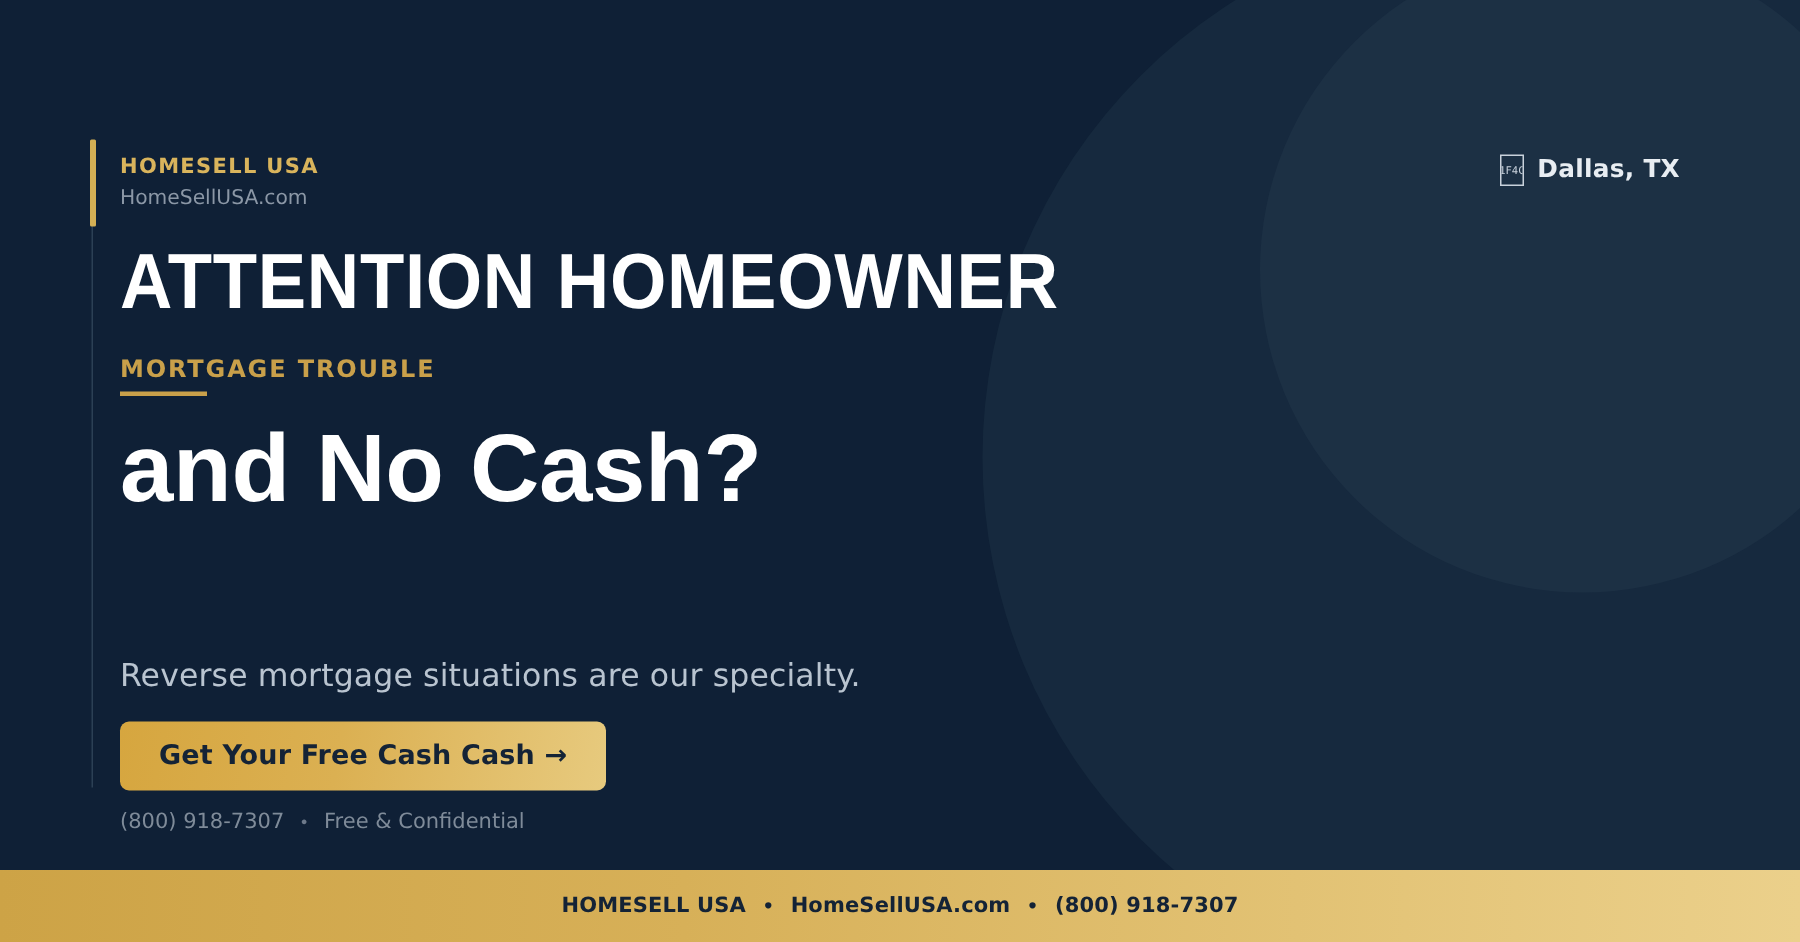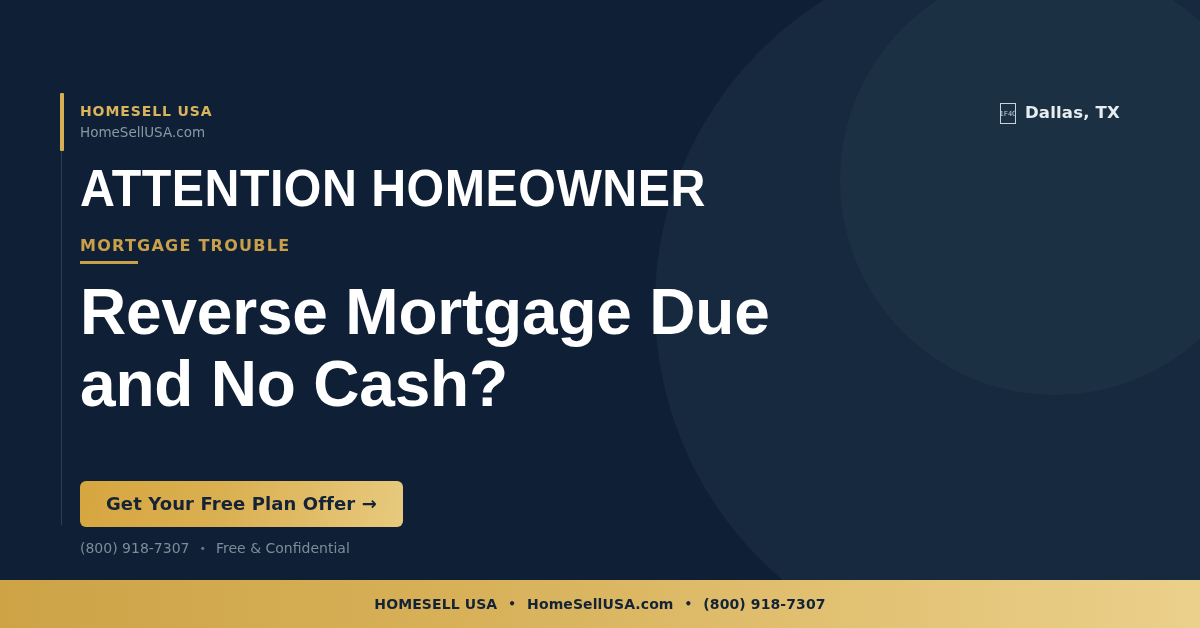--- a/index.html
+++ b/index.html
@@ -282,26 +282,26 @@
       </span>
       <span class="location-text">Dallas, TX</span>
     </div>
 
     <div class="attention-line">ATTENTION HOMEOWNER</div>
 
     <div class="eyebrow">MORTGAGE TROUBLE</div>
     <div class="eyebrow-underline"></div>
 
     <div class="headline">
-      <span class="hl-line">Reverse Mortgage Due</span>
       <span class="hl-line">and No Cash?</span>
     </div>
 
-
-    <button class="cta-button">Get Your Free Plan Offer →</button>
+    <div class="subheadline">Reverse mortgage situations are our specialty.</div>
+
+    <button class="cta-button">Get Your Free Cash Cash →</button>
 
     <div class="contact-line">
       <span>(800) 918-7307</span>
       <span class="dot">•</span>
       <span>Free &amp; Confidential</span>
     </div>
 
   </div>
 
   <div class="footer-bar">

